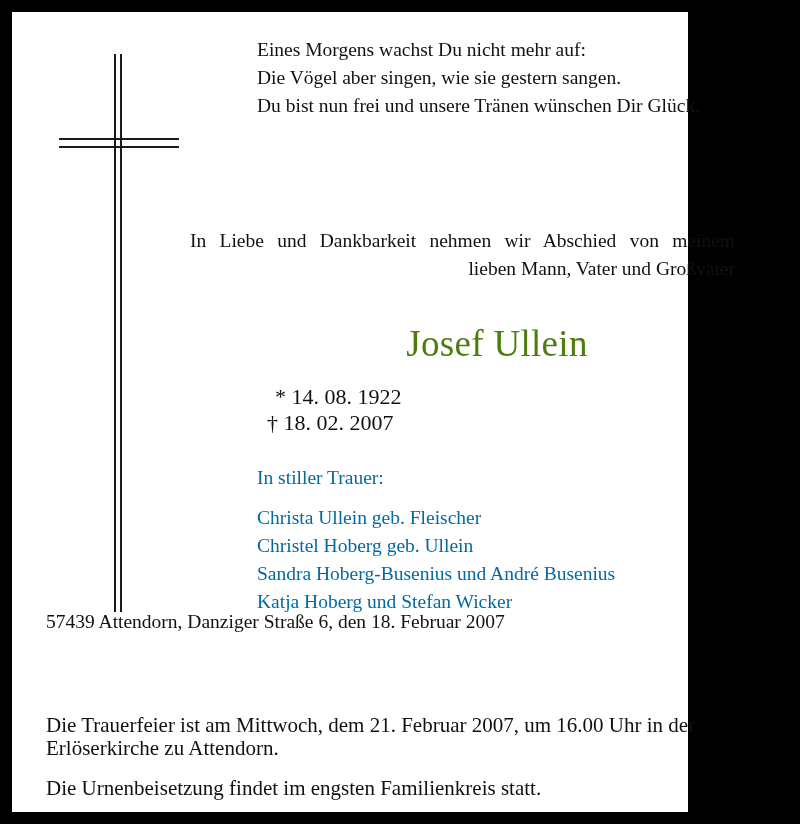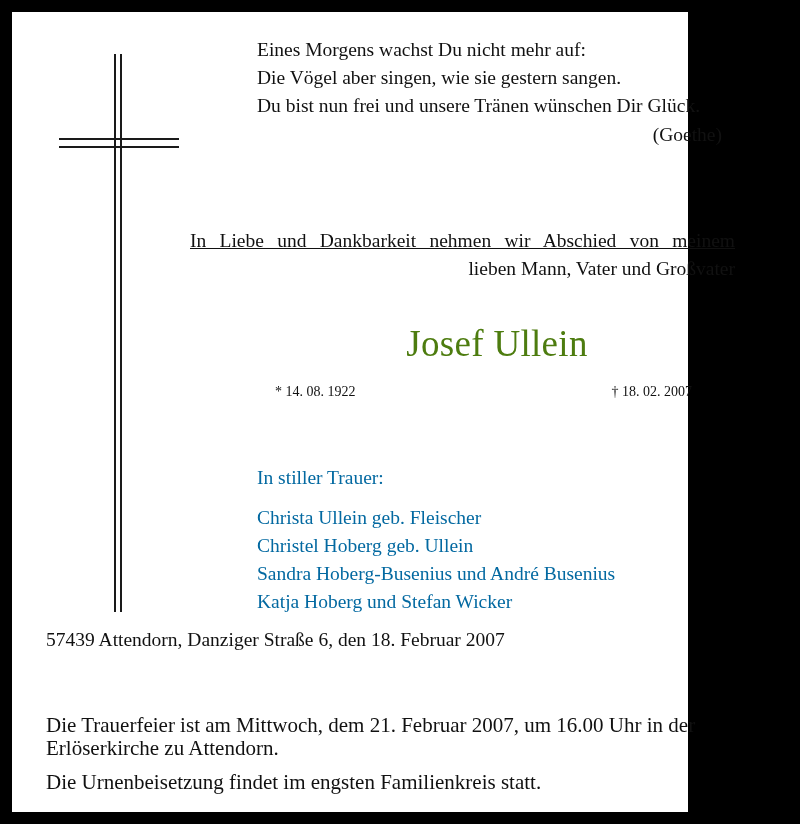--- a/index.html
+++ b/index.html
@@ -91,99 +91,98 @@
     top: 215px;
     width: 545px;
     font-size: 19.5px;
     line-height: 28px;
     color: #111111;
     text-align: justify;
   }
   .dedication .l1 {
     text-align: justify;
     text-align-last: justify;
-    text-decoration: underline;
   }
   .dedication .l2 { text-align: right; }
 
   .name {
     position: absolute;
     left: 245px;
     top: 310px;
     width: 480px;
     text-align: center;
     font-size: 37px;
     color: #4d7c0f;
     letter-spacing: 0.3px;
   }
 
   .dates {
     position: absolute;
     left: 245px;
     top: 372px;
     width: 480px;
-    font-size: 14px;
+    font-size: 22px;
     color: #111111;
     display: flex;
     justify-content: space-between;
     padding: 0 10px;
     box-sizing: border-box;
+    flex-direction: column;
   }
   .dates .birth { margin-left: 8px; }
   .dates .death { margin-right: 35px; }
 
   .mourners {
     position: absolute;
     left: 245px;
     top: 452px;
     width: 500px;
     font-size: 19.5px;
     line-height: 28px;
     color: #0369a1;
   }
   .mourners .heading { margin-bottom: 12px; }
 
   .place-date {
     position: absolute;
     left: 34px;
-    top: 617px;
+    top: 599px;
     font-size: 19.5px;
     color: #111111;
   }
 
   .footer {
     position: absolute;
     left: 34px;
     top: 702px;
     width: 710px;
     font-size: 21px;
     line-height: 23px;
     color: #111111;
   }
-  .footer .para2 { margin-top: 11px; }
+  .footer .para2 { margin-top: 17px; }
 </style>
 </head>
 <body>
 
 <div class="obituary-frame">
 
   <div class="cross">
     <div class="v1"></div>
     <div class="v2"></div>
     <div class="h1"></div>
     <div class="h2"></div>
   </div>
 
   <div class="content">
 
     <div class="verse">
       <div>Eines Morgens wachst Du nicht mehr auf:</div>
       <div>Die Vögel aber singen, wie sie gestern sangen.</div>
       <div>Du bist nun frei und unsere Tränen wünschen Dir Glück.</div>
-      <div class="author">(Goethe)</div>
     </div>
 
     <div class="dedication">
       <div class="l1">In Liebe und Dankbarkeit nehmen wir Abschied von meinem</div>
       <div class="l2">lieben Mann, Vater und Großvater</div>
     </div>
 
     <div class="name">Josef Ullein</div>
 
     <div class="dates">

